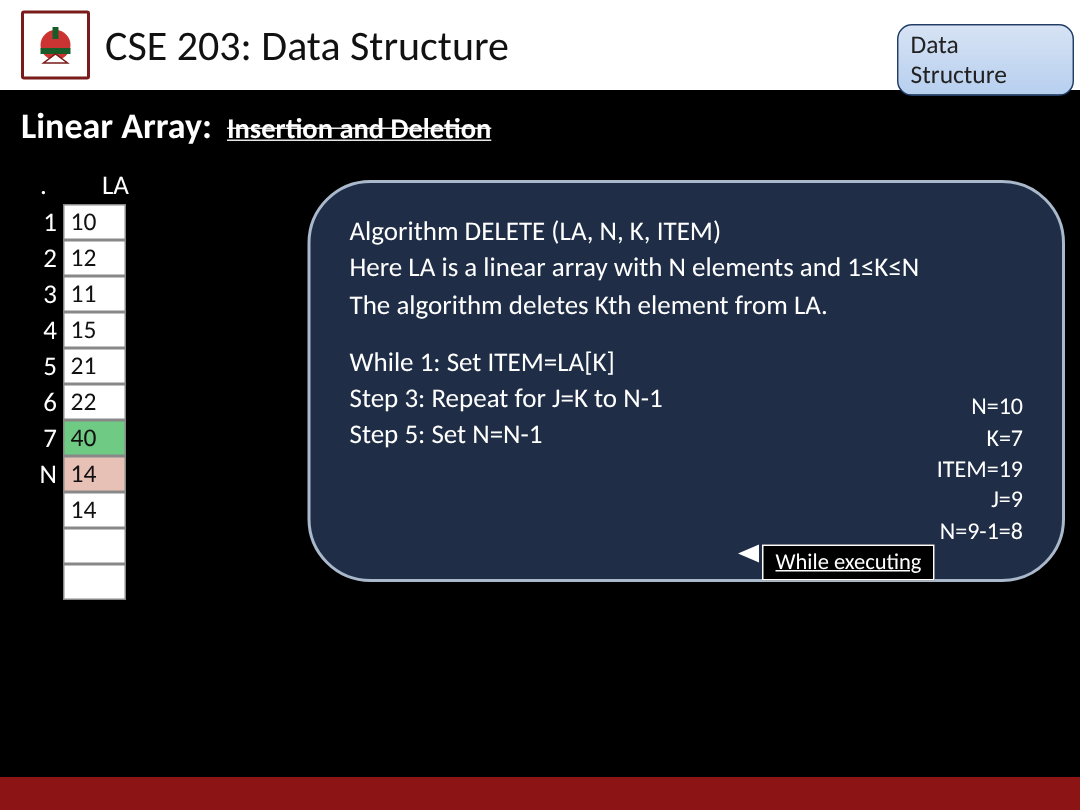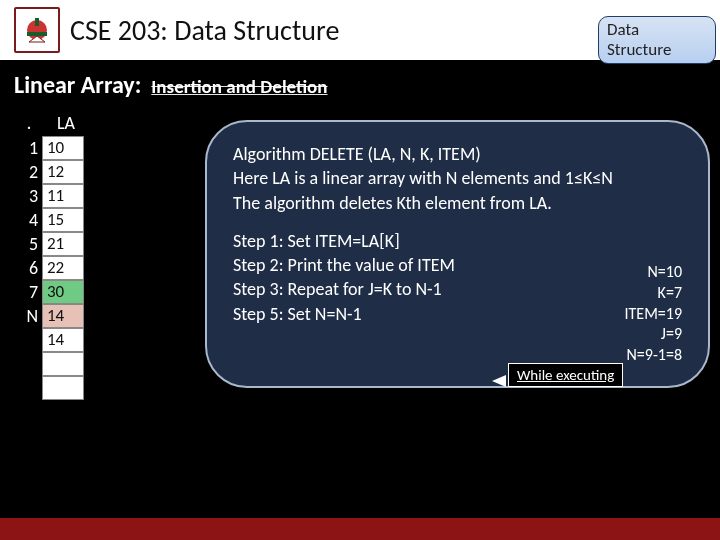--- a/index.html
+++ b/index.html
@@ -68,21 +68,21 @@
     left: 20px;
   }
   .la-head {
     color:#fff;
     font-size:18px;
     display:flex;
     gap:8px;
     margin-bottom:2px;
   }
   .la-head .dot { width:18px; text-align:center; }
-  .la-head .la { width:40px; text-align:center; }
+  .la-head .la { width:40px; text-align:right; }
   .array-row {
     display:flex;
     height:24px;
   }
   .idx {
     width:22px;
     color:#fff;
     font-size:18px;
     text-align:right;
     padding-right:4px;
@@ -115,21 +115,21 @@
     font-size:18px;
     line-height:1.35;
     padding:20px 26px;
   }
   .algo-box p { white-space:pre-wrap; }
   .while-tag {
     position:absolute;
     top:241px;
     left:285px;
     display:flex;
-    align-items:flex-end;
+    align-items:flex-start;
     font-size:15px;
     color:#fff;
   }
   .while-tag .arrow {
     width:0;height:0;
     border-top:6px solid transparent;
     border-bottom:6px solid transparent;
     border-right:14px solid #fff;
     margin-right:2px;
   }
@@ -201,21 +201,21 @@
       <div class="array-row">
         <div class="idx">5</div>
         <div class="cell ">21</div>
       </div>
       <div class="array-row">
         <div class="idx">6</div>
         <div class="cell ">22</div>
       </div>
       <div class="array-row">
         <div class="idx">7</div>
-        <div class="cell green">30</div>
+        <div class="cell green">40</div>
       </div>
       <div class="array-row">
         <div class="idx">N</div>
         <div class="cell pink">14</div>
       </div>
       <div class="array-row">
         <div class="idx"></div>
         <div class="cell ">14</div>
       </div>
       <div class="array-row">
@@ -227,22 +227,21 @@
         <div class="cell empty"></div>
       </div>
     </div>
 </div>
 
 <div class="algo-box">
   <p>Algorithm DELETE (LA, N, K, ITEM)</p>
   <p>Here LA is a linear array with N elements and 1≤K≤N</p>
   <p>The algorithm deletes Kth element from LA.</p>
   <div style="height:14px"></div>
-  <p>Step 1: Set ITEM=LA[K]</p>
-  <p>Step 2: Print the value of ITEM</p>
+  <p>While 1: Set ITEM=LA[K]</p>
   <p>Step 3: Repeat for J=K to N-1</p>
   <p>Step 5: Set N=N-1</p>
 
   <div class="while-tag">
     <div class="arrow"></div>
     <div class="bar">While executing</div>
   </div>
 
   <div class="vars">
     <div>N=10</div>

